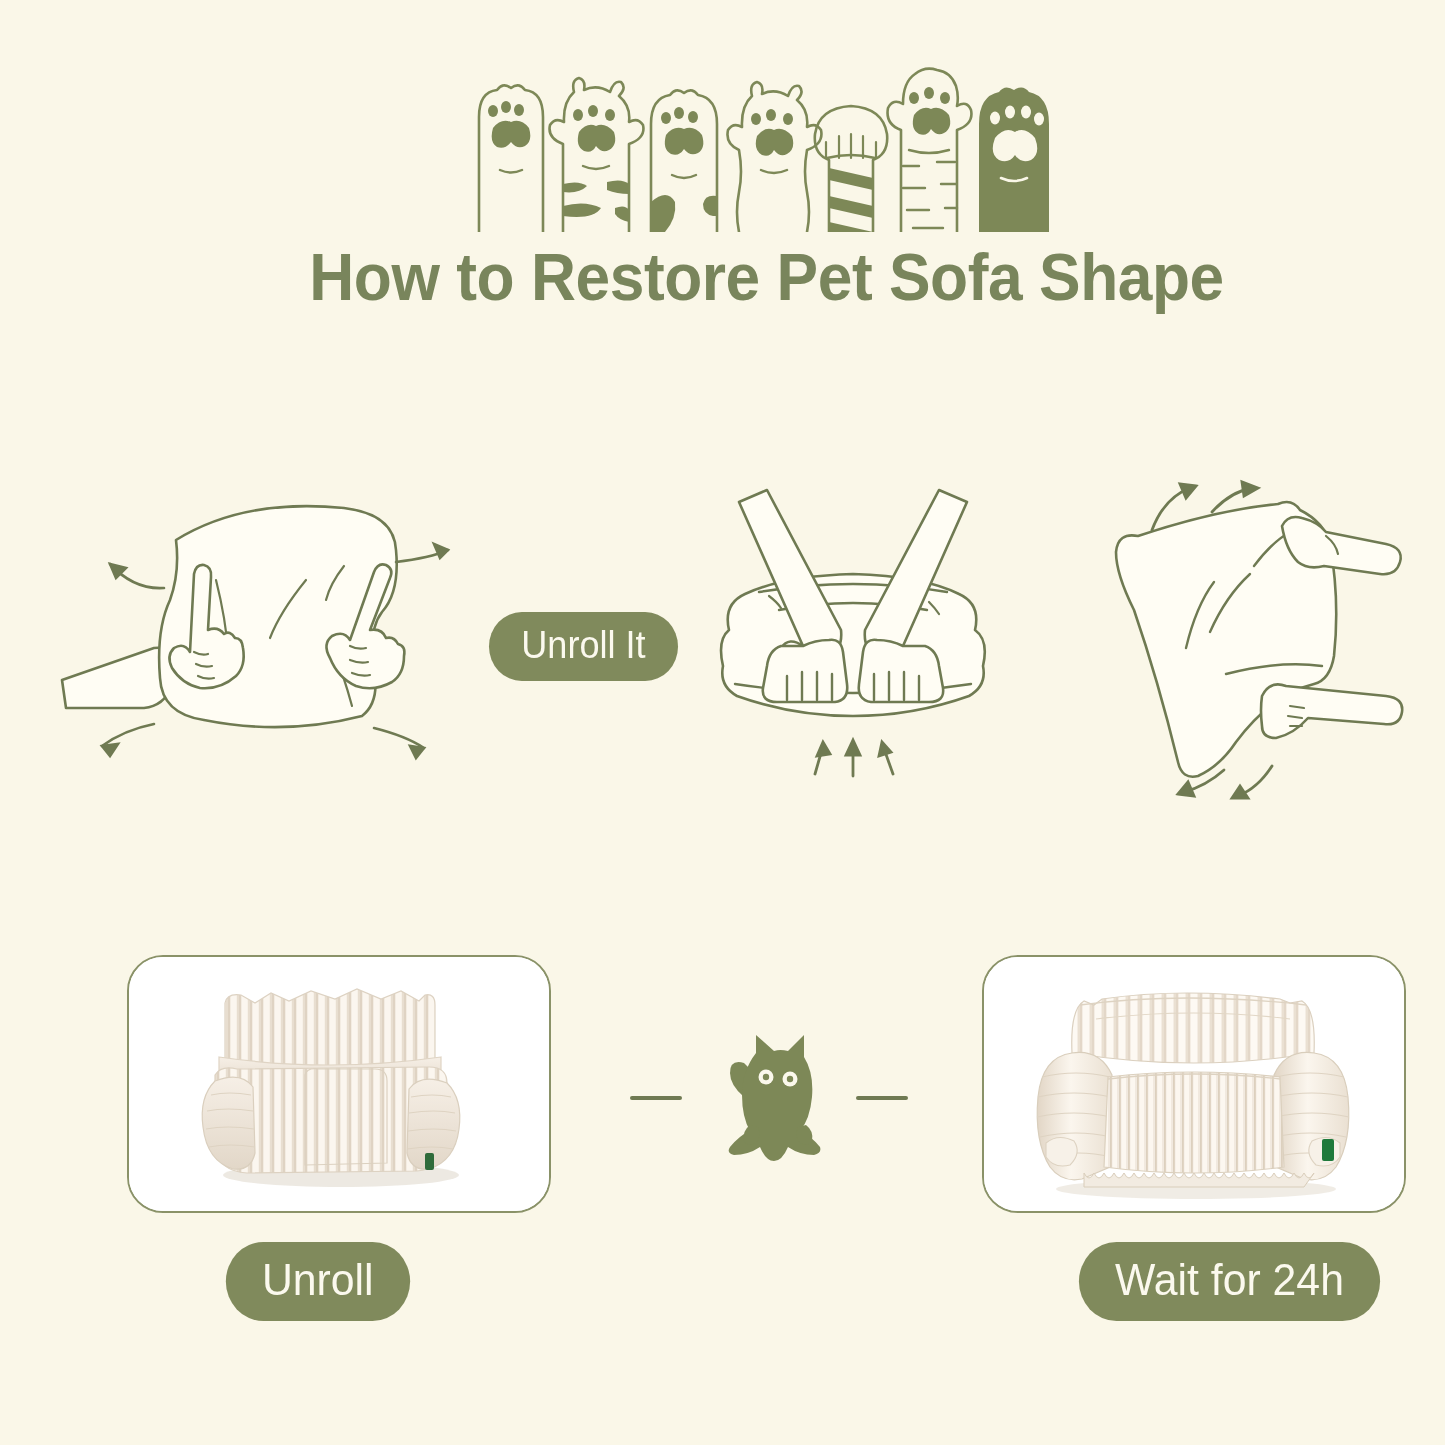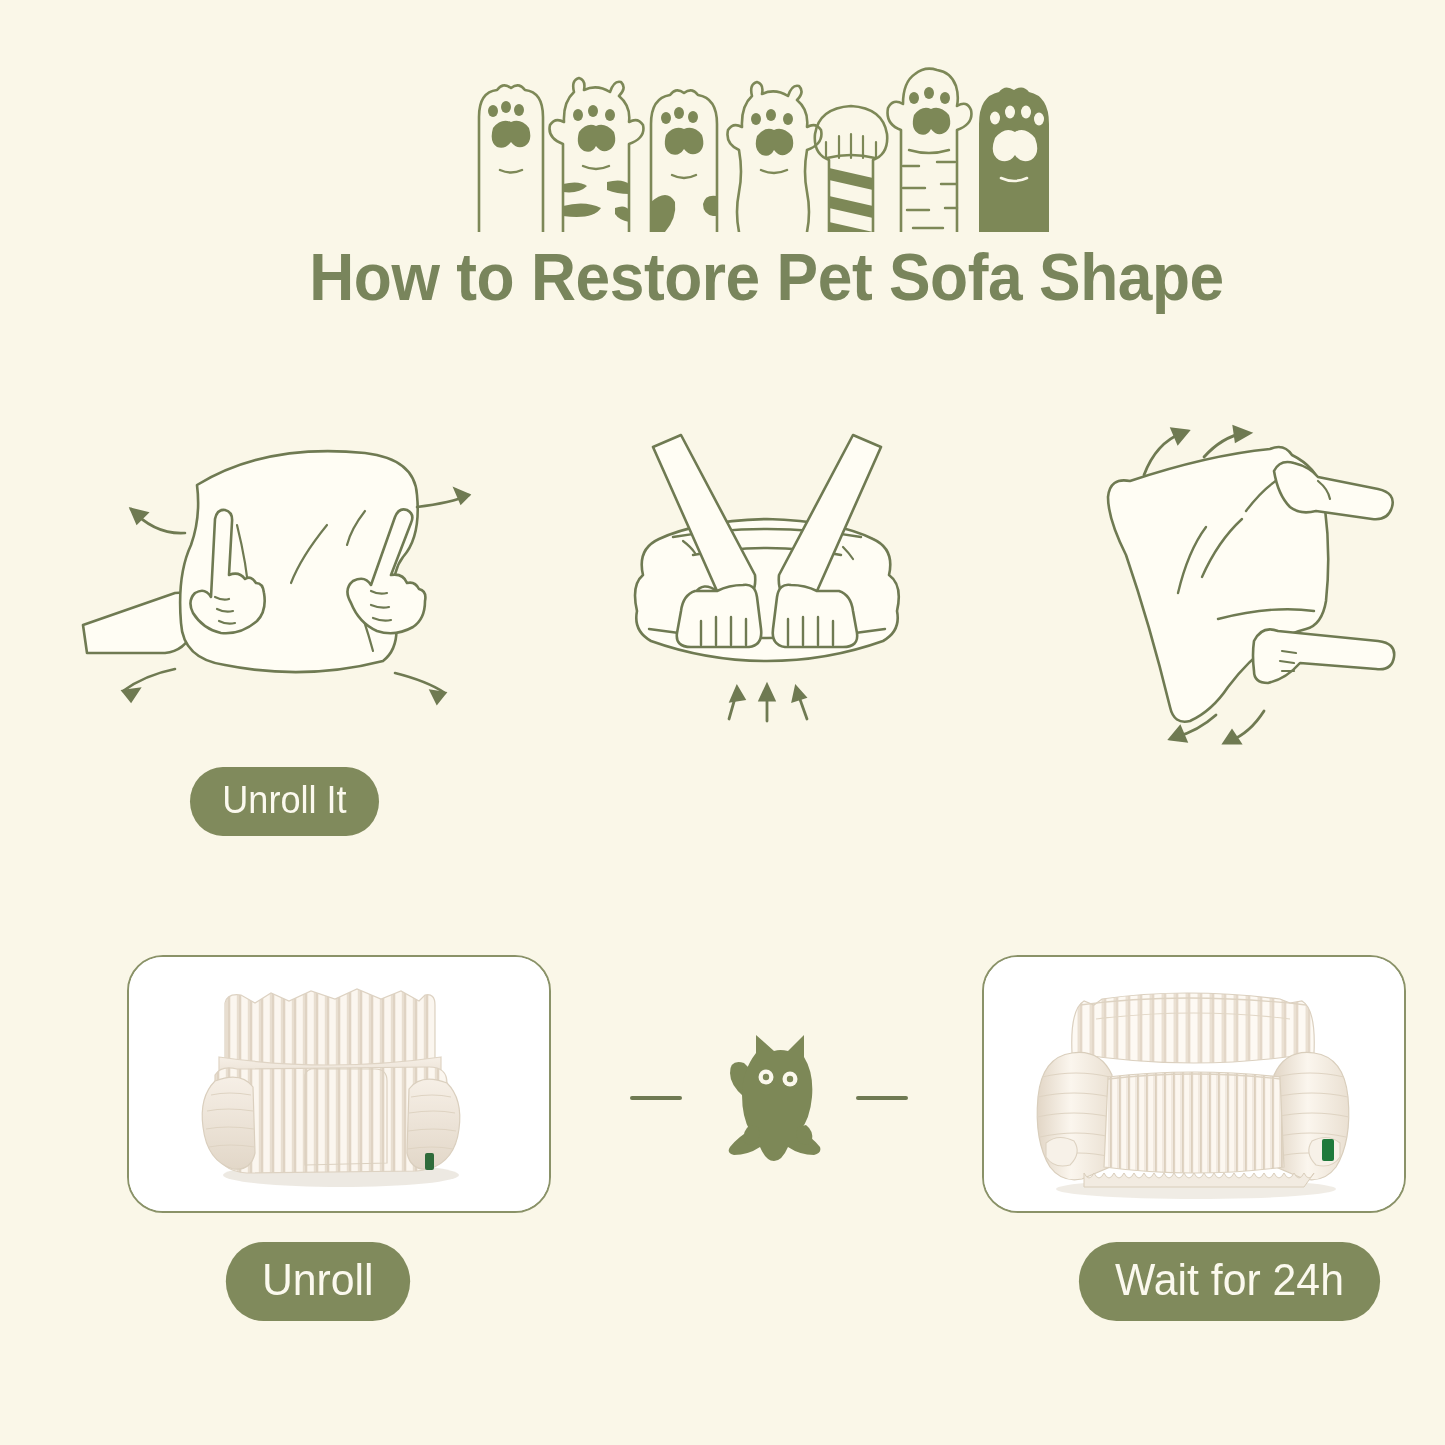--- a/index.html
+++ b/index.html
@@ -55,21 +55,21 @@
     position: absolute;
     left: 0;
     top: 415px;
     width: 1445px;
     height: 440px;
     display: flex;
   }
   .step {
     flex: 1 1 0;
     display: flex;
-    flex-direction: column;
+    flex-direction: row;
     align-items: center;
     justify-content: flex-start;
   }
   .step-art {
     height: 330px;
     display: flex;
     align-items: center;
     justify-content: center;
   }
   .pill {

